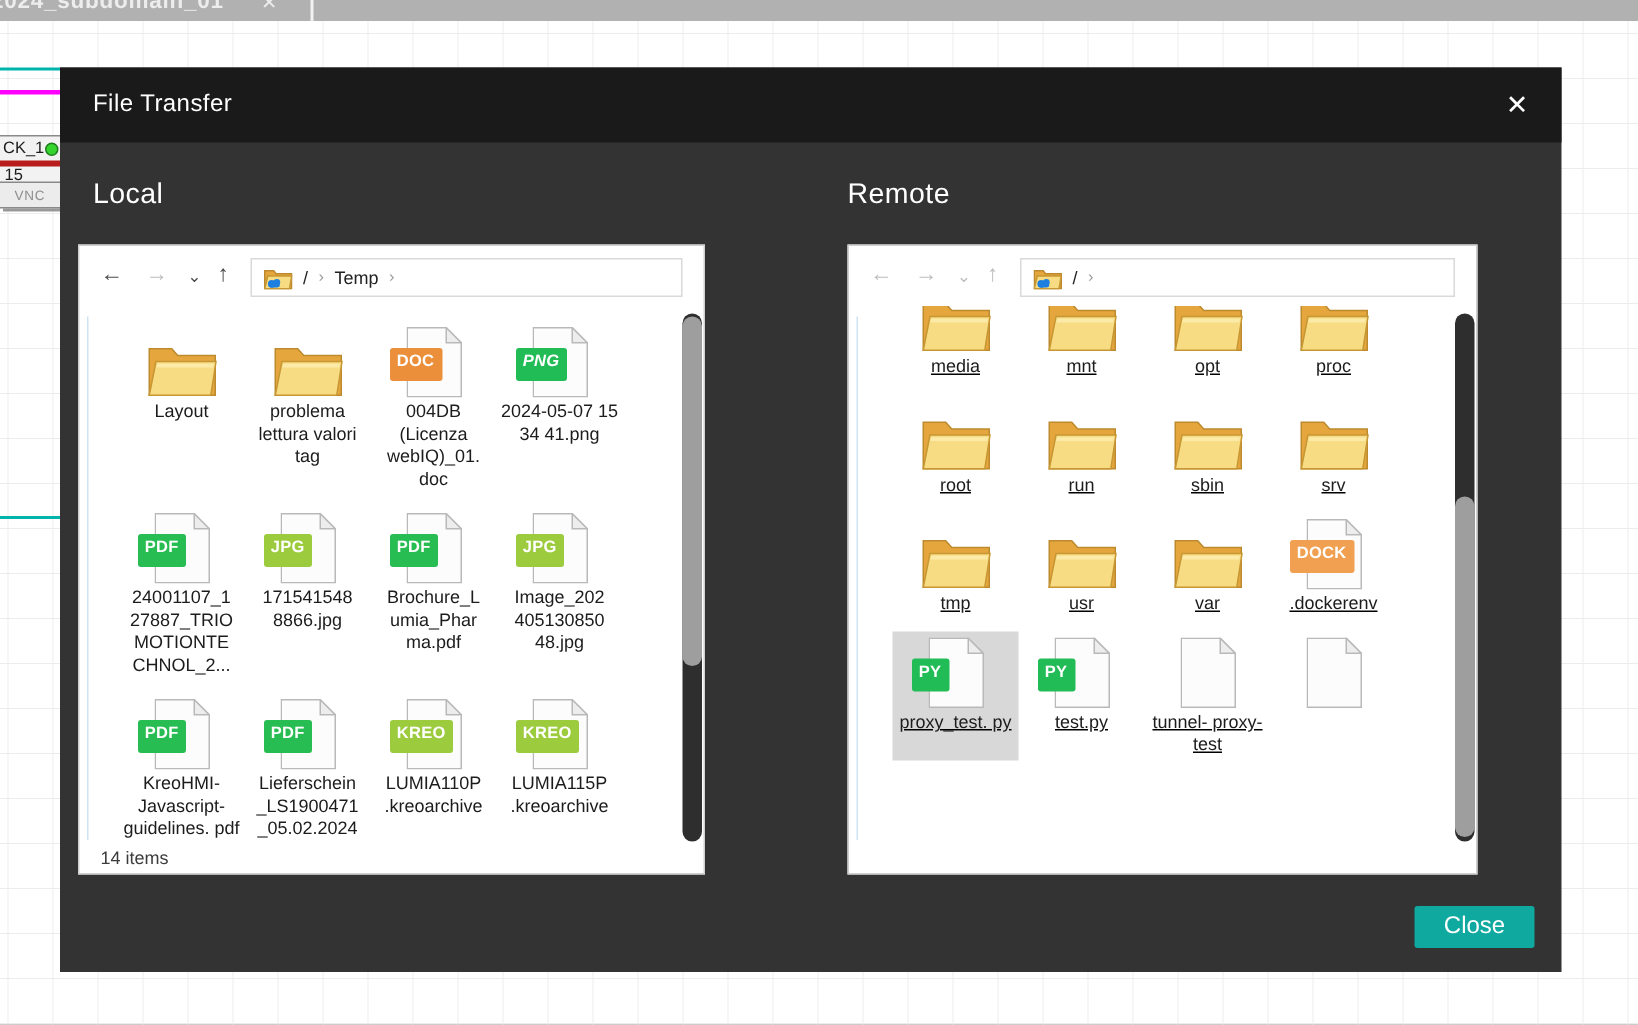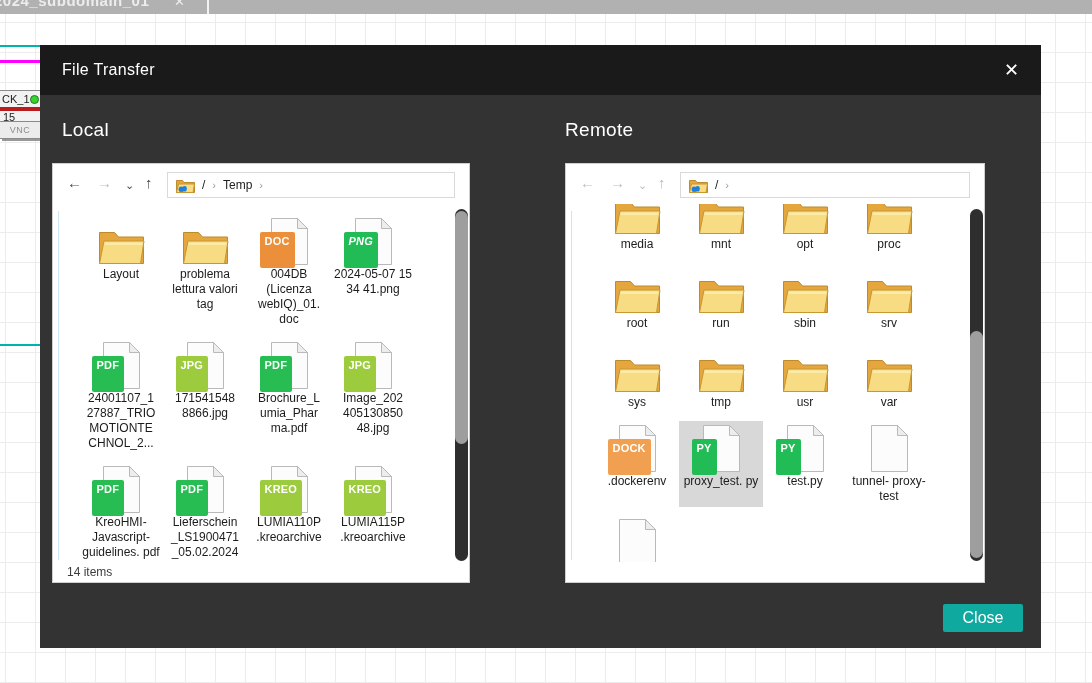--- a/index.html
+++ b/index.html
@@ -49,26 +49,26 @@
   .nav .a-chev { left:72px; top:13px; font-size:11px; }
   .nav .a-up  { left:92px; }
   .en  { color:#4a4a4a; }  .dis { color:#bdbdbd; }
   .addr { position:absolute; left:114px; right:14px; top:8px; height:26px; border:1px solid #d9d9d9; background:#fff;
     display:flex; align-items:center; padding:0 8px; gap:7px; overflow:hidden; }
   .crumb { color:#222; } .crumb-sep { color:#9a9a9a; font-size:11px; }
   .list { position:absolute; left:0; right:15px; top:40px; bottom:20px; overflow:hidden; }
   .drop-line { position:absolute; left:5px; top:47px; bottom:22px; width:1px; background:#cde4f5; }
   .file-grid { display:grid; grid-template-columns:repeat(4,84px); row-gap:8px; justify-items:center; }
   #panel-local  .file-grid { padding:10px 0 0 26px; }
-  #panel-remote .file-grid { padding:6px 0 0 29px; margin-top:-26px; }
+  #panel-remote .file-grid { padding:6px 0 0 29px; margin-top:-26px;text-decoration:underline; }
   .file-item { width:84px; display:flex; flex-direction:column; align-items:center; text-align:center; padding:2px 1px 3px; cursor:pointer; }
   .file-item.selected { background:#d8d8d8; }
   .icon-wrap { position:relative; width:47px; height:49px; display:flex; align-items:flex-end; justify-content:center; }
   .label { margin-top:2px; max-width:82px; line-height:15px; color:#1c1c1c; overflow-wrap:anywhere; }
-  .badge { position:absolute; left:-6px; top:16px; height:36px; line-height:19px; padding:0 5px; border-radius:2px;
+  .badge { position:absolute; left:-6px; top:16px; height:22px; line-height:19px; padding:0 5px; border-radius:2px;
     color:#fff; font-size:11px; font-weight:bold; letter-spacing:.2px; }
   
   .scroll-track { position:absolute; right:1px; top:45px; width:13px; height:352px; background:#2e2e2e; border-radius:7px; }
   .scroll-thumb { position:absolute; left:0; width:13px; background:#9e9e9e; border-radius:7px; cursor:grab; }
   #panel-local  .scroll-thumb { top:2px; height:233px; }
   #panel-remote .scroll-thumb { bottom:3px; height:227px; }
   
   .statusbar { position:absolute; left:0; right:0; bottom:0; height:20px; display:flex; align-items:center; padding-left:14px; color:#3c3c3c; }
   .status-div { width:1px; height:13px; background:#cfcfcf; margin:0 11px; }
   
@@ -367,30 +367,20 @@
               <div class="label">srv</div>
             </div>
             <div class="file-item">
               <div class="icon-wrap">
                 <svg width="47" height="38" viewBox="0 0 47 38">
                   <path d="M1.5 5.5 h15 l4 4.5 h25 v26.5 h-44 z" fill="#e4a63d" stroke="#bd8a2e"></path>
                   <path d="M1.5 36.5 l4.5 -22.5 h40 l-3.5 22.5 z" fill="#f7dc84" stroke="#c79733"></path>
                   <path d="M6.8 15.5 h37.8 l-0.4 2.5 h-37.9 z" fill="#fbeaa8"></path>
                 </svg>
               </div>
-              <div class="label">sys</div>
-            </div>
-            <div class="file-item">
-              <div class="icon-wrap">
-                <svg width="47" height="38" viewBox="0 0 47 38">
-                  <path d="M1.5 5.5 h15 l4 4.5 h25 v26.5 h-44 z" fill="#e4a63d" stroke="#bd8a2e"></path>
-                  <path d="M1.5 36.5 l4.5 -22.5 h40 l-3.5 22.5 z" fill="#f7dc84" stroke="#c79733"></path>
-                  <path d="M6.8 15.5 h37.8 l-0.4 2.5 h-37.9 z" fill="#fbeaa8"></path>
-                </svg>
-              </div>
               <div class="label">tmp</div>
             </div>
             <div class="file-item">
               <div class="icon-wrap">
                 <svg width="47" height="38" viewBox="0 0 47 38">
                   <path d="M1.5 5.5 h15 l4 4.5 h25 v26.5 h-44 z" fill="#e4a63d" stroke="#bd8a2e"></path>
                   <path d="M1.5 36.5 l4.5 -22.5 h40 l-3.5 22.5 z" fill="#f7dc84" stroke="#c79733"></path>
                   <path d="M6.8 15.5 h37.8 l-0.4 2.5 h-37.9 z" fill="#fbeaa8"></path>
                 </svg>
               </div>

